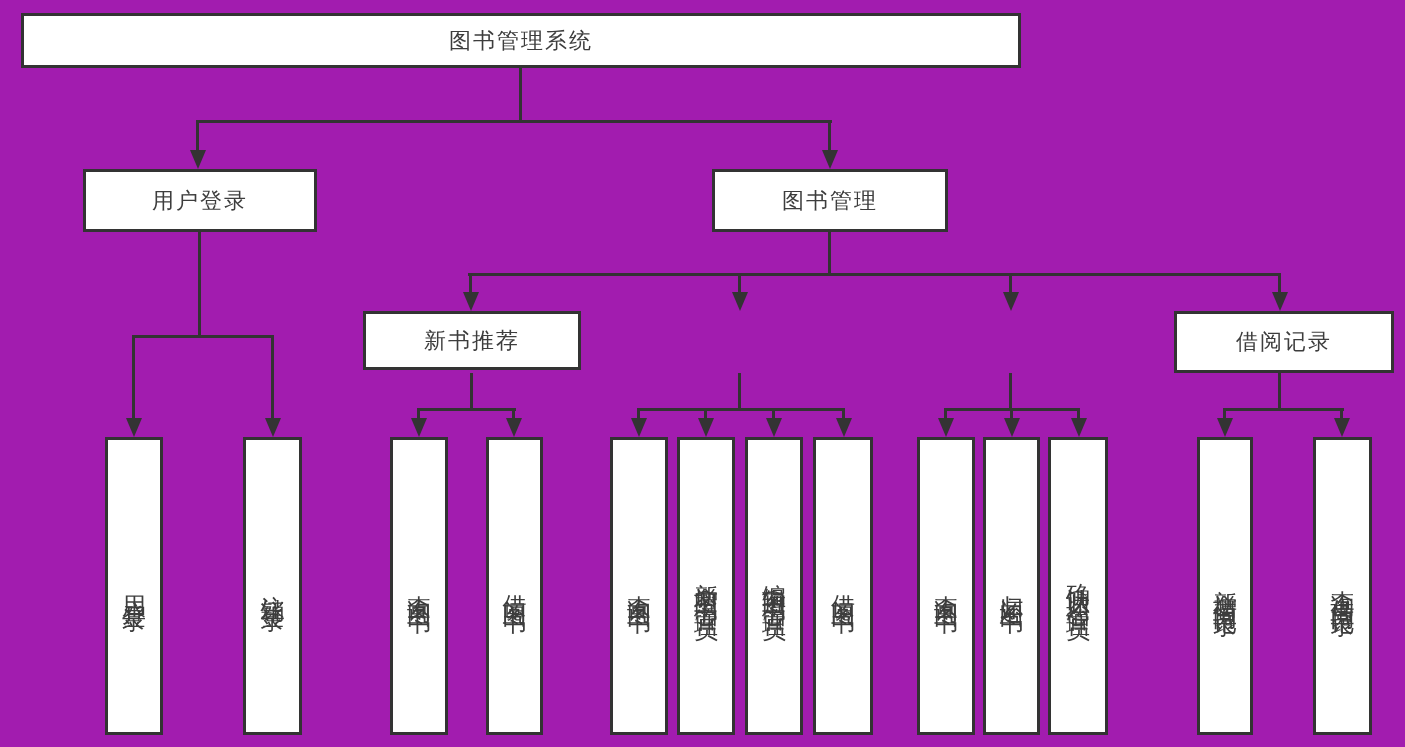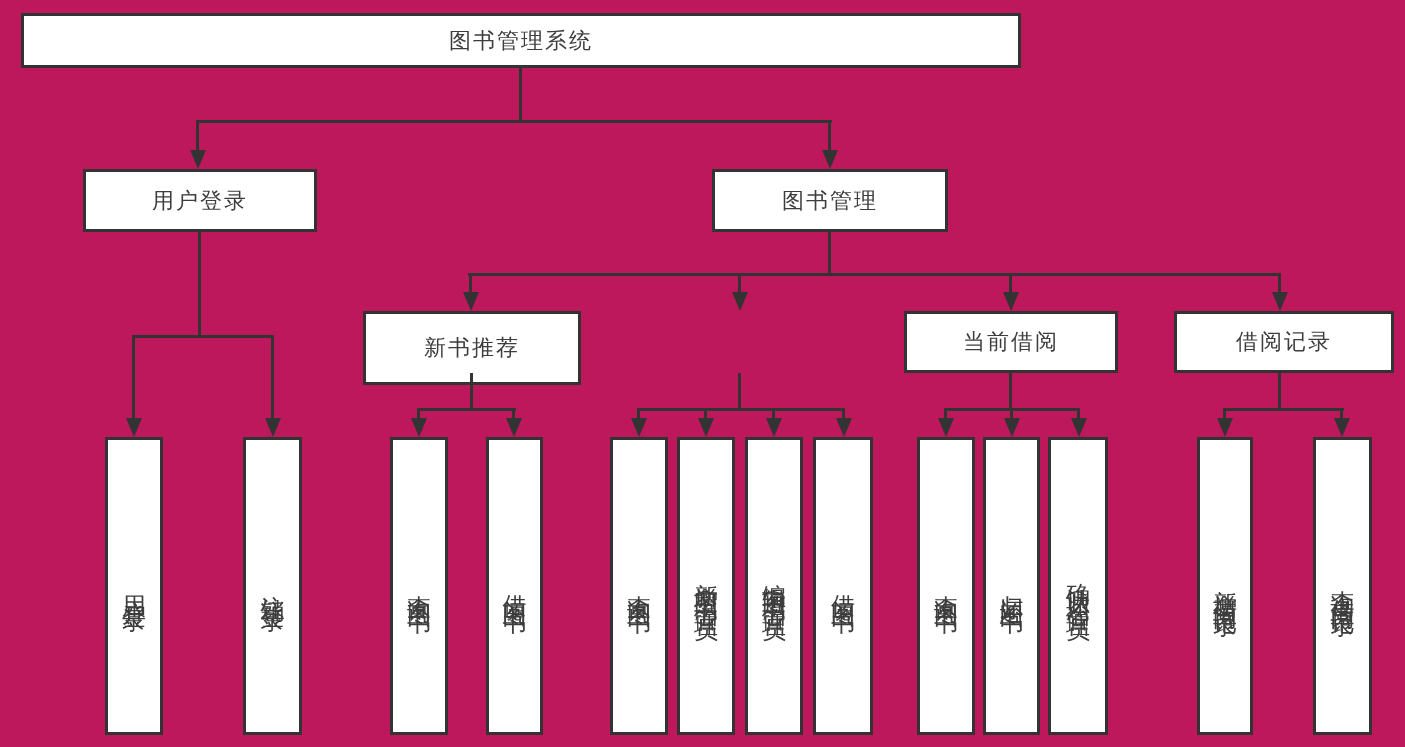--- a/index.html
+++ b/index.html
@@ -1,17 +1,17 @@
 <!DOCTYPE html>
 <html><head>
 <meta charset="utf-8">
 <style>
   html,body{margin:0;padding:0;background:#fff;}
   #stage{
-    position:relative;width:1405px;height:747px;background:#be185d;overflow:hidden;
+    position:relative;width:1405px;height:747px;background:#a21caf;overflow:hidden;
     font-family:"Liberation Sans","DejaVu Sans",sans-serif;
   }
   .box{
     position:absolute;box-sizing:border-box;border:3px solid #333333;background:#ffffff;
     display:flex;align-items:center;justify-content:center;
   }
   .hlabel{font-size:22px;color:#3d3d3d;letter-spacing:2px;white-space:nowrap;}
   .vlabel{
     writing-mode:vertical-rl;text-orientation:mixed;
     font-size:24px;color:#3d3d3d;letter-spacing:5px;line-height:1;white-space:nowrap;
@@ -61,25 +61,22 @@
   <div class="line" style="left:468px;top:273px;width:813px;height:3px;"></div>
   <div class="line" style="left:469px;top:273px;width:3px;height:21px;"></div>
   <div class="ah" style="left:463px;top:292px;"></div>
   <div class="line" style="left:738px;top:273px;width:3px;height:21px;"></div>
   <div class="ah" style="left:732px;top:292px;"></div>
   <div class="line" style="left:1009px;top:273px;width:3px;height:21px;"></div>
   <div class="ah" style="left:1003px;top:292px;"></div>
   <div class="line" style="left:1278px;top:273px;width:3px;height:21px;"></div>
   <div class="ah" style="left:1272px;top:292px;"></div>
 
-  <div class="box" style="left:363px;top:311px;width:218px;height:74px;">
+  <div class="box" style="left:363px;top:311px;width:218px;height:59px;">
     <span class="hlabel">新书推荐</span>
-  </div>
-  <div class="box" style="left:904px;top:311px;width:214px;height:62px;">
-    <span class="hlabel">当前借阅</span>
   </div>
   <div class="box" style="left:1174px;top:311px;width:220px;height:62px;">
     <span class="hlabel">借阅记录</span>
   </div>
 
   <div class="line" style="left:470px;top:373px;width:3px;height:35px;"></div>
   <div class="line" style="left:417px;top:408px;width:99px;height:3px;"></div>
   <div class="line" style="left:417px;top:408px;width:3px;height:12px;"></div>
   <div class="ah" style="left:411px;top:418px;"></div>
   <div class="line" style="left:512px;top:408px;width:3px;height:12px;"></div>

